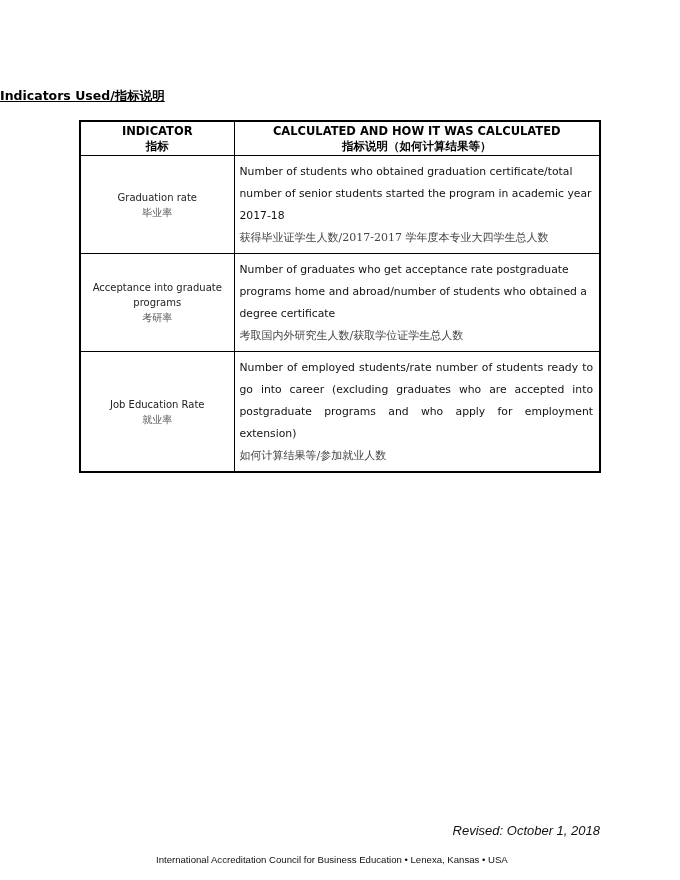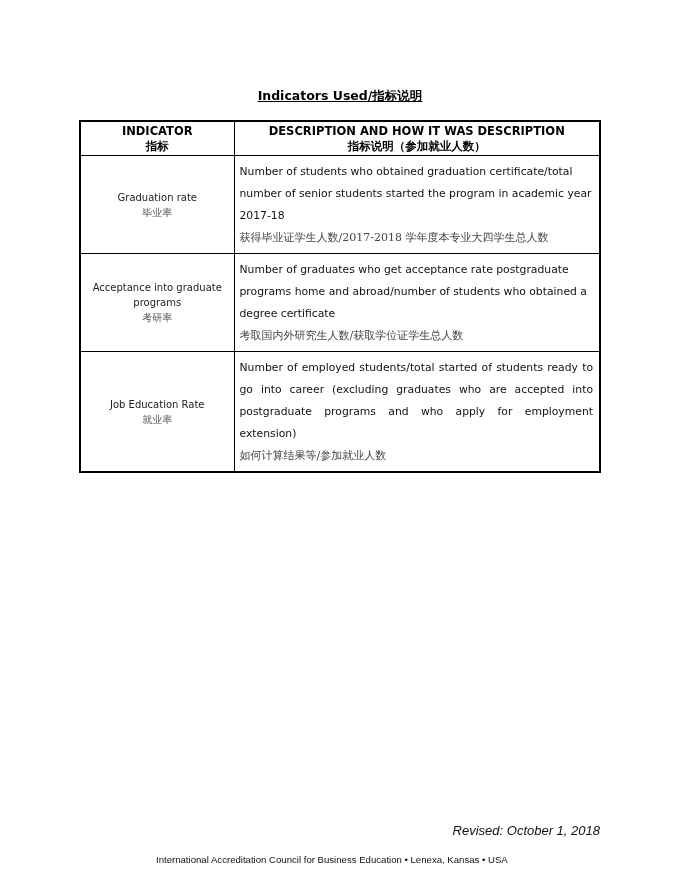--- a/index.html
+++ b/index.html
@@ -13,21 +13,21 @@
       position: relative;
       font-family: "Liberation Sans", "DejaVu Sans", sans-serif;
       color: #000;
       overflow: hidden;
     }
     .page-title {
       position: absolute;
       top: 88px;
       left: 0;
       width: 680px;
-      text-align: center;
+      text-align: left;
       font-size: 12.5px;
       font-weight: bold;
       text-decoration: underline;
       font-family: "DejaVu Sans", "Liberation Sans", sans-serif;
     }
     .indicator-table {
       position: absolute;
       left: 79px;
       top: 120px;
       width: 522px;
@@ -110,53 +110,53 @@
     <col class="col-indicator">
     <col class="col-desc">
   </colgroup>
   <thead>
     <tr class="header-row">
       <th>
         <span class="en">INDICATOR</span>
         <span class="zh">指标</span>
       </th>
       <th>
-        <span class="en">DESCRIPTION AND HOW IT WAS DESCRIPTION</span>
-        <span class="zh">指标说明（参加就业人数）</span>
+        <span class="en">CALCULATED AND HOW IT WAS CALCULATED</span>
+        <span class="zh">指标说明（如何计算结果等）</span>
       </th>
     </tr>
   </thead>
   <tbody>
     <tr class="row-1">
       <td class="ind-cell">
         <span class="en">Graduation rate</span>
         <span class="zh">毕业率</span>
       </td>
       <td class="desc-cell">
         <span class="en">Number of students who obtained graduation certificate/total number of senior students started the program in academic year 2017-18</span>
-        <span class="zh">获得毕业证学生人数/2017-2018 学年度本专业大四学生总人数</span>
+        <span class="zh">获得毕业证学生人数/2017-2017 学年度本专业大四学生总人数</span>
       </td>
     </tr>
     <tr class="row-2">
       <td class="ind-cell">
         <span class="en">Acceptance into graduate programs</span>
         <span class="zh">考研率</span>
       </td>
       <td class="desc-cell">
         <span class="en">Number of  graduates who get acceptance rate postgraduate programs home and abroad/number of students who obtained a degree certificate</span>
         <span class="zh">考取国内外研究生人数/获取学位证学生总人数</span>
       </td>
     </tr>
     <tr class="row-3">
       <td class="ind-cell">
         <span class="en">Job Education Rate</span>
         <span class="zh">就业率</span>
       </td>
       <td class="desc-cell justify">
-        <span class="en">Number of employed students/total started of students ready to go into career (excluding graduates who are accepted into postgraduate programs and who apply for employment extension)</span>
+        <span class="en">Number of employed students/rate number of students ready to go into career (excluding graduates who are accepted into postgraduate programs and who apply for employment extension)</span>
         <span class="zh">如何计算结果等/参加就业人数</span>
       </td>
     </tr>
   </tbody>
 </table>
 
 <div class="footer-org">International Accreditation Council for Business Education • Lenexa, Kansas • USA</div>
 <div class="footer-revised">Revised: October 1, 2018</div>
 
 </body></html>

